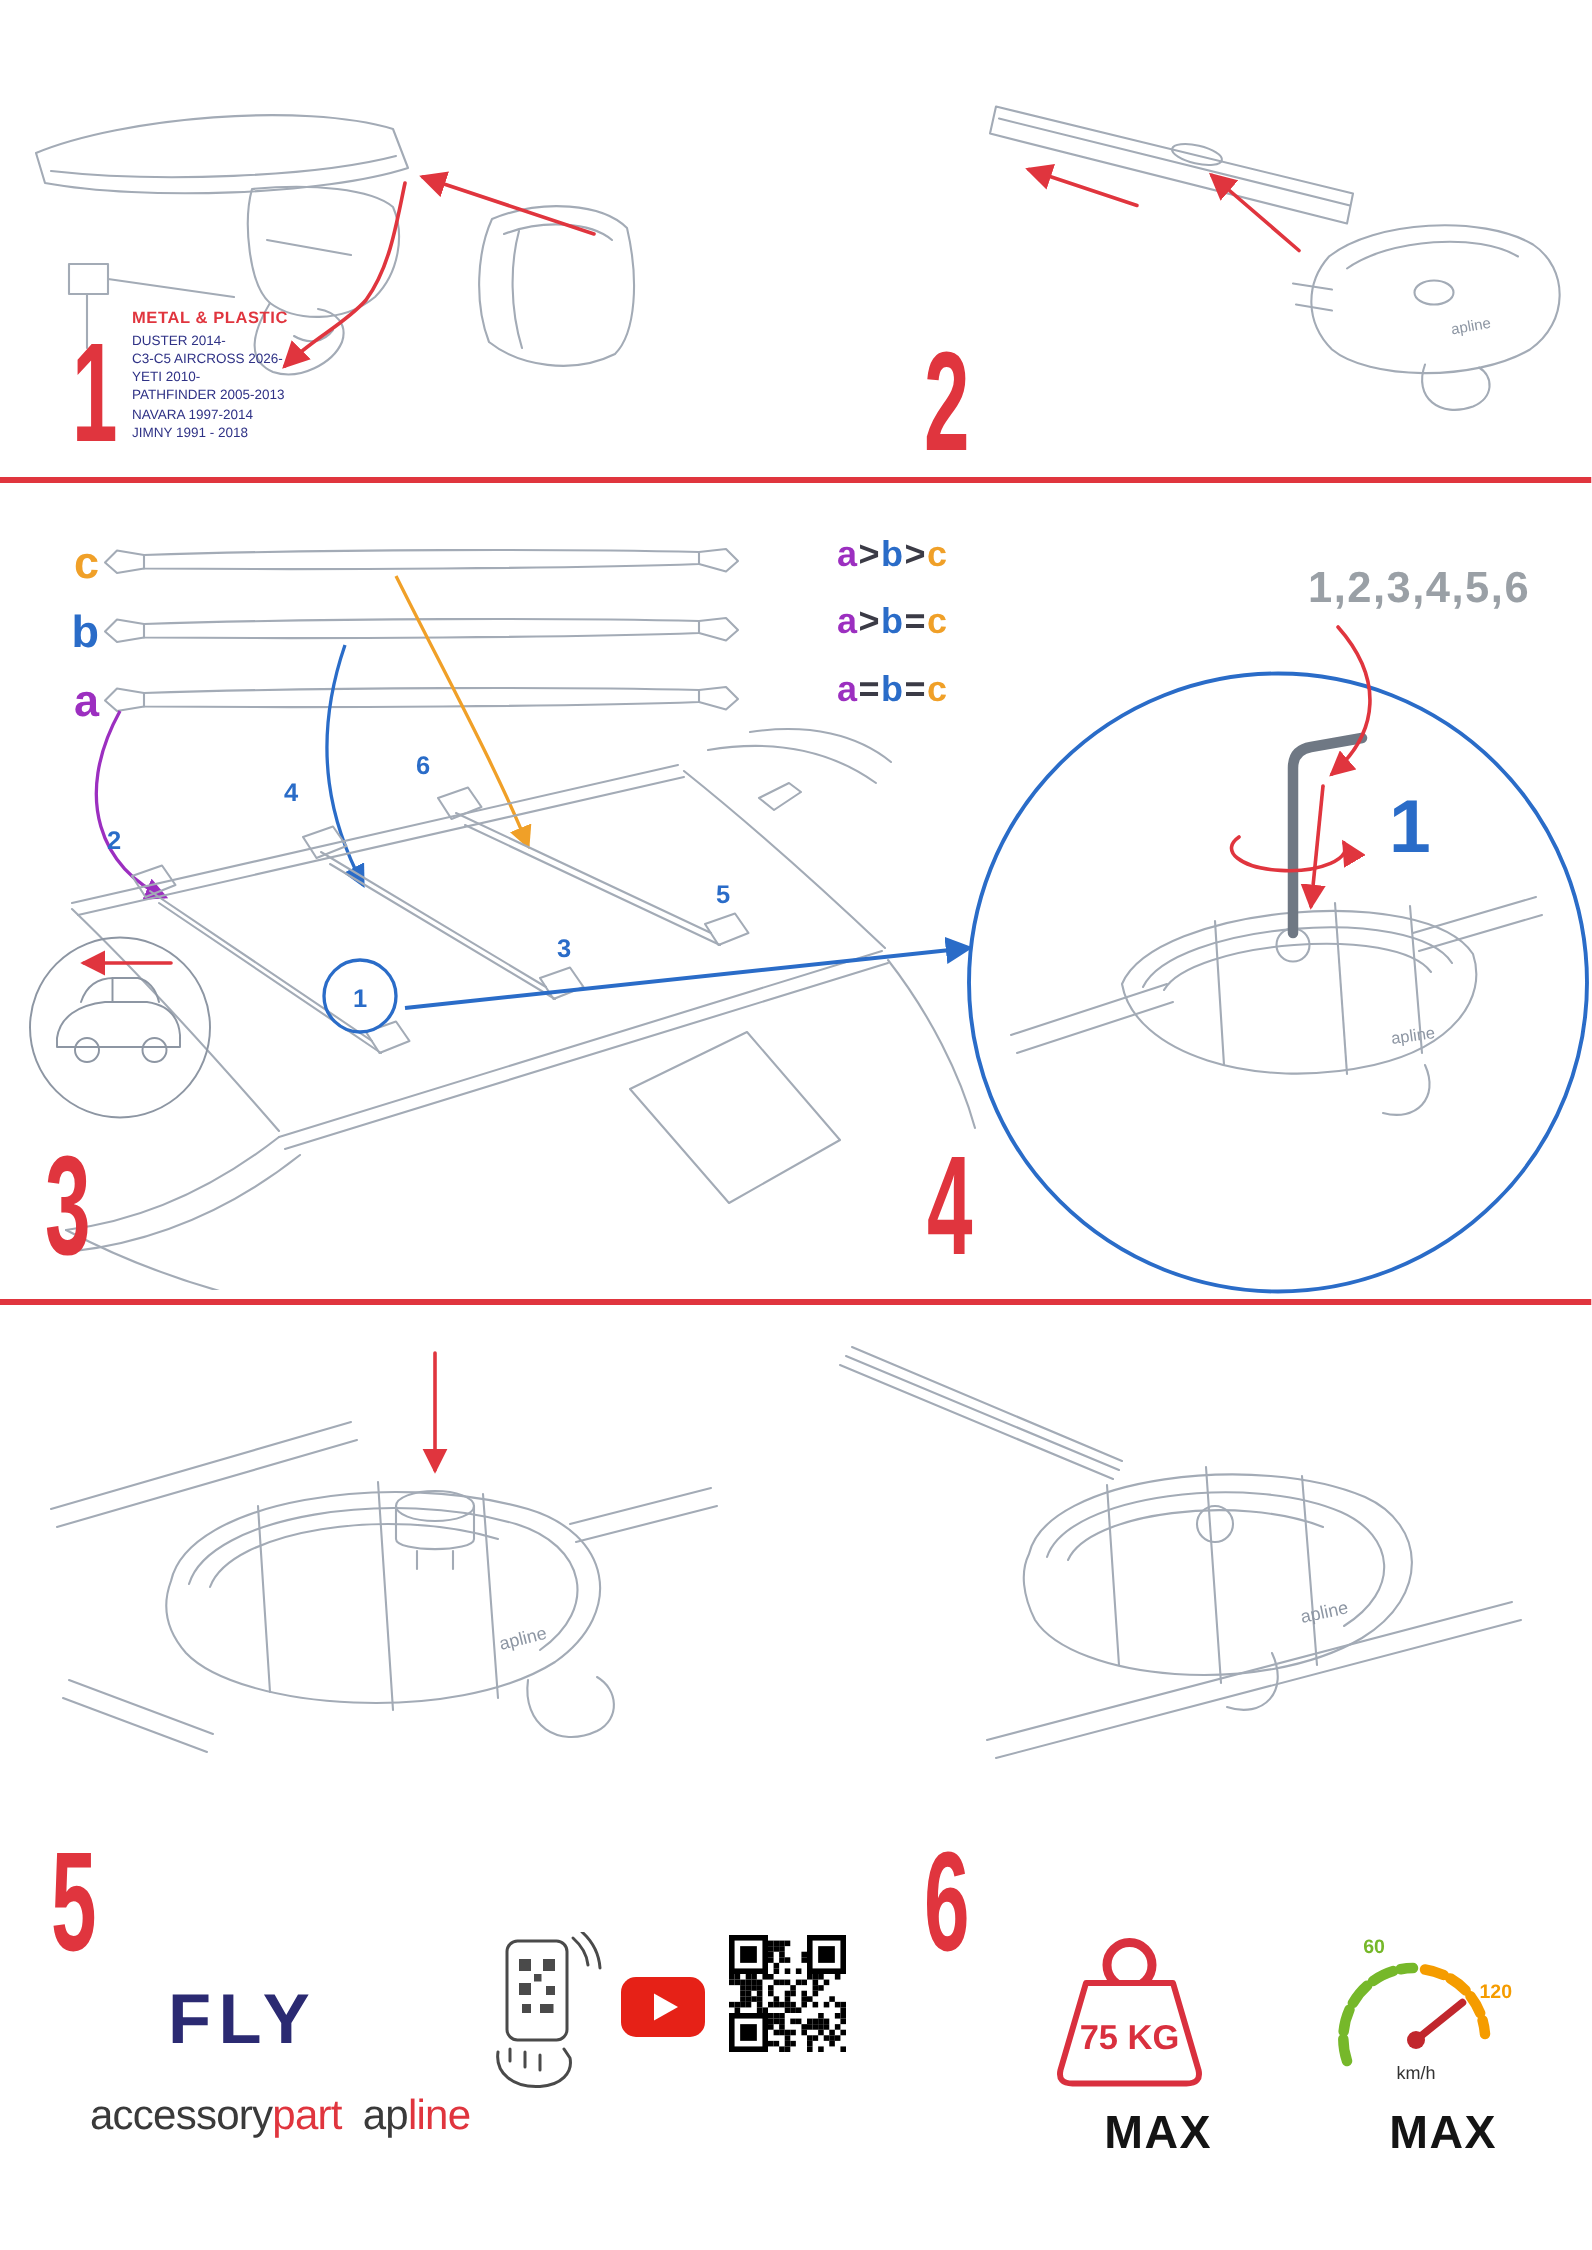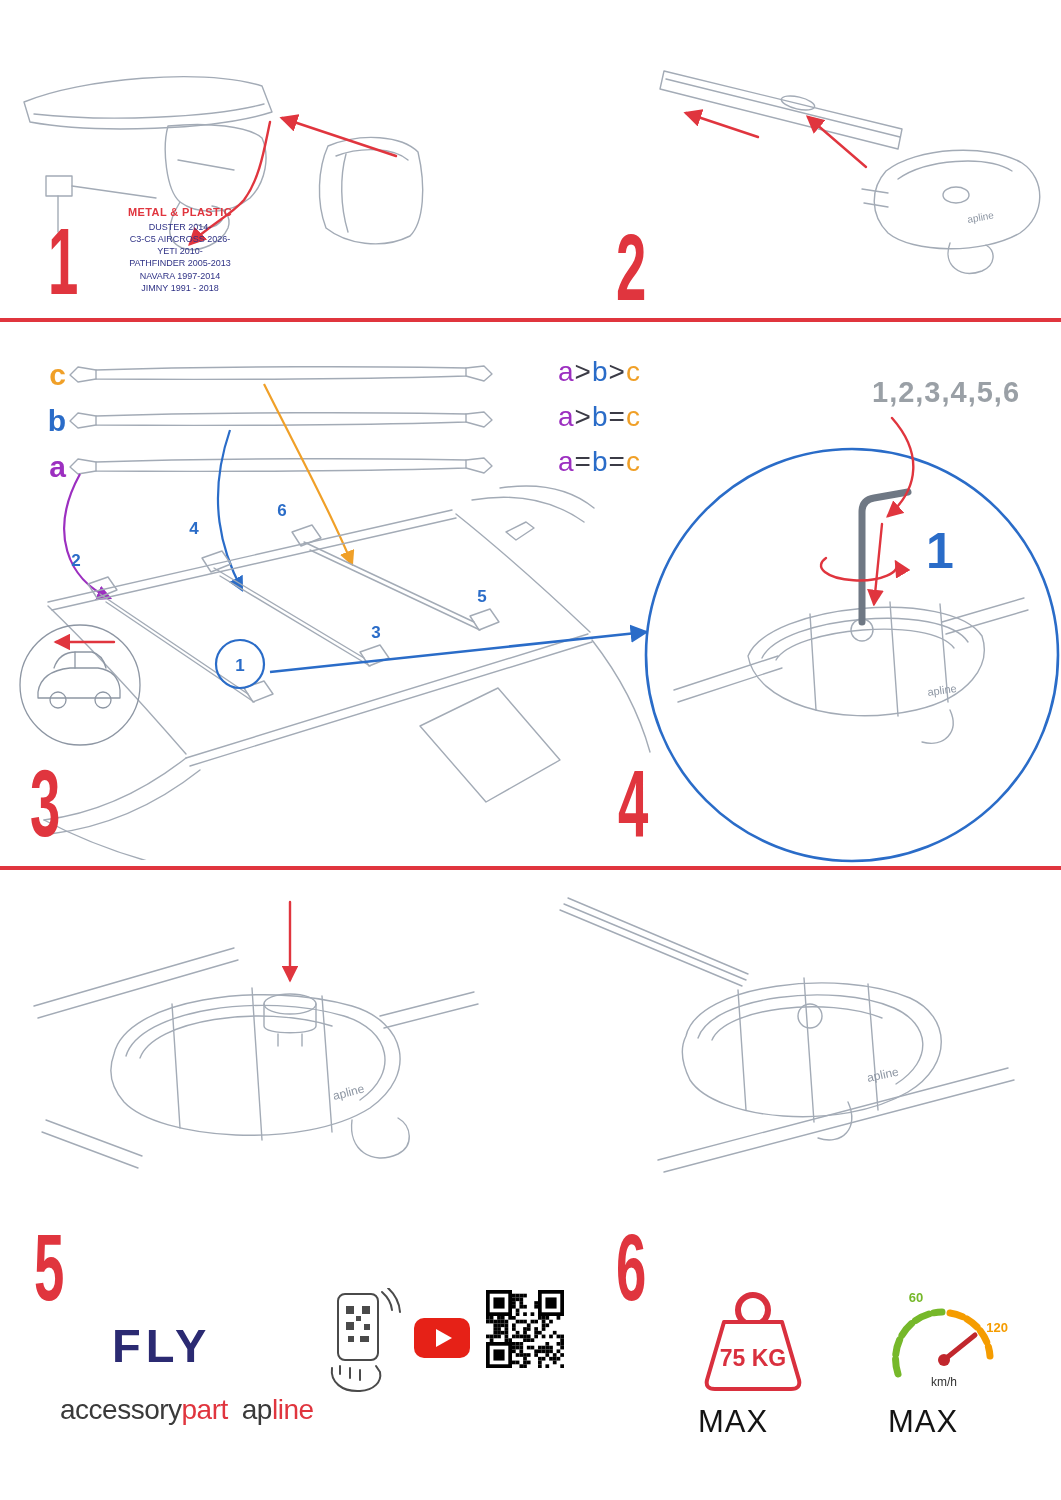--- a/index.html
+++ b/index.html
@@ -1,32 +1,32 @@
 <!DOCTYPE html>
 <html><head>
 <meta charset="utf-8">
 <style>
 *{margin:0;padding:0;box-sizing:border-box}
 html,body{width:1061px;height:1500px}
 body{position:relative;background:#fff;font-family:"Liberation Sans",sans-serif;overflow:hidden;color:#222}
 .abs{position:absolute}
 .step-num{position:absolute;color:#e0353e;font-weight:700;font-size:94px;line-height:.85;transform:scaleX(.58);transform-origin:left top}
 .divider{position:absolute;left:0;width:100%;height:4px;background:#e0353e}
-.models{position:absolute;left:104px;top:206px;width:152px;text-align:center}
+.models{position:absolute;left:88px;top:206px;width:152px;text-align:left}
 .models .mat{color:#e0353e;font-size:11px;font-weight:700;letter-spacing:.4px;margin-bottom:3px}
 .models .model{color:#2f3286;font-size:9px;font-weight:400;line-height:1.35}
 .cmp{position:absolute;left:558px;top:356px}
-.cmp-row{height:45px;font-size:28px;font-weight:400;letter-spacing:1px}
+.cmp-row{height:45px;font-size:24px;font-weight:700;letter-spacing:1px}
 .c-a{color:#9c2fc0}.c-b{color:#2a6cc8}.c-c{color:#f0a028}.c-op{color:#3b3b46}
 .seq{position:absolute;left:872px;top:376px;font-size:29px;font-weight:700;color:#9aa0a6;letter-spacing:1px}
 .fly{position:absolute;left:112px;top:1318px;font-size:47px;font-weight:700;letter-spacing:5px;color:#2b2a72}
 .brandline{position:absolute;left:60px;top:1394px;font-size:28px;font-weight:400;letter-spacing:-.5px;color:#3a3a3a}
 .brandline .red{color:#e0353e}
 .brandline .gap{display:inline-block;width:14px}
-.maxlabel{position:absolute;width:110px;text-align:left;font-size:31px;font-weight:400;color:#141414;letter-spacing:1px}
+.maxlabel{position:absolute;width:110px;text-align:right;font-size:31px;font-weight:700;color:#141414;letter-spacing:1px}
 svg{display:block}
 svg text{font-family:"Liberation Sans",sans-serif}
 .sketch{stroke:#a3abb6;fill:none;stroke-width:1.4;stroke-linecap:round;stroke-linejoin:round}
 .sketch2{stroke:#8d96a3;fill:none;stroke-width:1.3;stroke-linecap:round;stroke-linejoin:round}
 .redline{stroke:#e0353e;fill:none;stroke-width:2.4;stroke-linecap:round}
 </style>
 </head>
 <body>
 
 <svg class="abs" style="left:10px;top:28px" width="430" height="300" viewBox="0 0 430 300">

